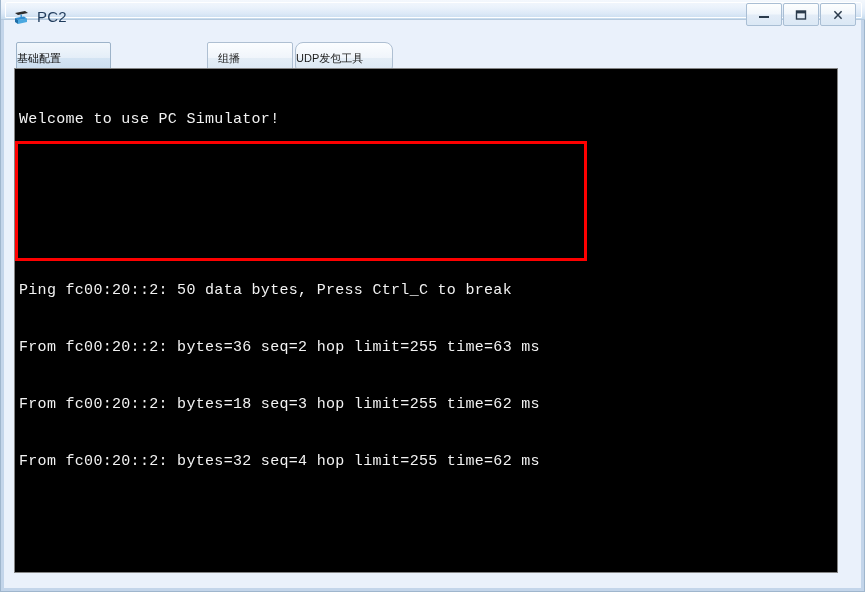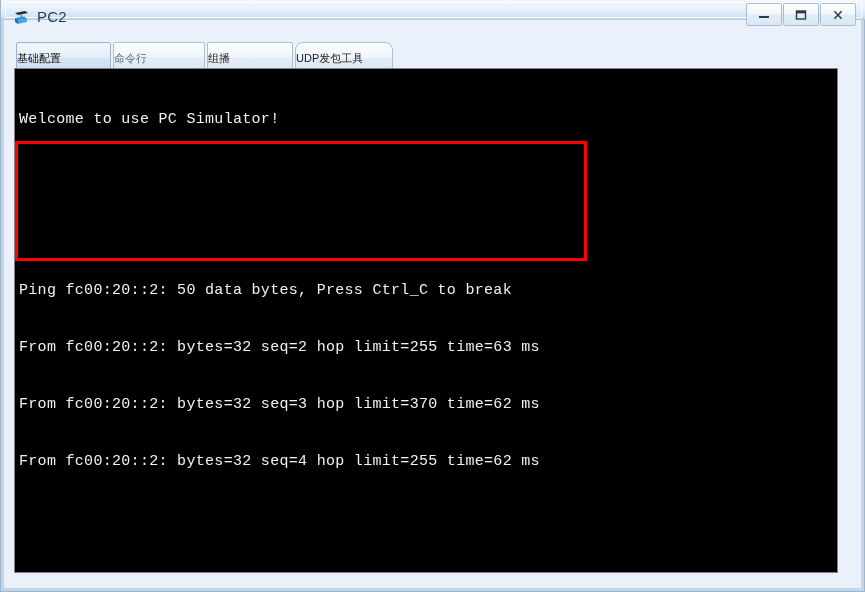--- a/index.html
+++ b/index.html
@@ -116,21 +116,21 @@
   }
   .tab.active {
     background: linear-gradient(to bottom, #f2f7fc 0%, #e4eef8 50%, #d4e4f3 51%, #c9dcee 100%);
     border-color: #9db3c9;
     color: #101010;
   }
   .tab.muted { color: #5a6b7c; }
 
   #tab-0 { left: 7px;   width: 95px; }
   #tab-1 { left: 104px; width: 92px; }
-  #tab-2 { left: 198px; width: 86px; }
+  #tab-2 { left: 198px; width: 86px; padding-left: 10px; }
   #tab-3 { left: 286px; width: 98px; border-radius: 8px; }
   #tab-4 { left: 386px; width: 86px; }
 
   
   #terminal-frame {
     position: absolute;
     left: 13px; top: 68px;
     width: 824px;
     height: 505px;
     box-sizing: border-box;
@@ -207,39 +207,36 @@
       <svg width="14" height="12" viewBox="0 0 14 12">
         <path d="M3.4 2.2 L10.6 9.8 M10.6 2.2 L3.4 9.8" stroke="#2b3b4c" stroke-width="1.5" fill="none"></path>
       </svg>
     </div>
   </div>
 
   <div id="tabstrip">
     <div class="tab active" id="tab-0">
       <span>基础配置</span>
     </div>
-    <div class="tab muted" id="tab-1">
-      <span>命令行</span>
-    </div>
     <div class="tab" id="tab-2">
       <span>组播</span>
     </div>
     <div class="tab" id="tab-3">
       <span>UDP发包工具</span>
     </div>
   </div>
 
   <div id="terminal-frame">
     <div id="terminal">
       <div class="tline">Welcome to use PC Simulator!</div>
       <div class="tline blank"></div>
       <div class="tline blank"></div>
       <div class="tline">Ping fc00:20::2: 50 data bytes, Press Ctrl_C to break</div>
-      <div class="tline">From fc00:20::2: bytes=32 seq=2 hop limit=255 time=63 ms</div>
-      <div class="tline">From fc00:20::2: bytes=32 seq=3 hop limit=370 time=62 ms</div>
+      <div class="tline">From fc00:20::2: bytes=36 seq=2 hop limit=255 time=63 ms</div>
+      <div class="tline">From fc00:20::2: bytes=18 seq=3 hop limit=255 time=62 ms</div>
       <div class="tline">From fc00:20::2: bytes=32 seq=4 hop limit=255 time=62 ms</div>
       
       
       
       
       
       
       
       
       

